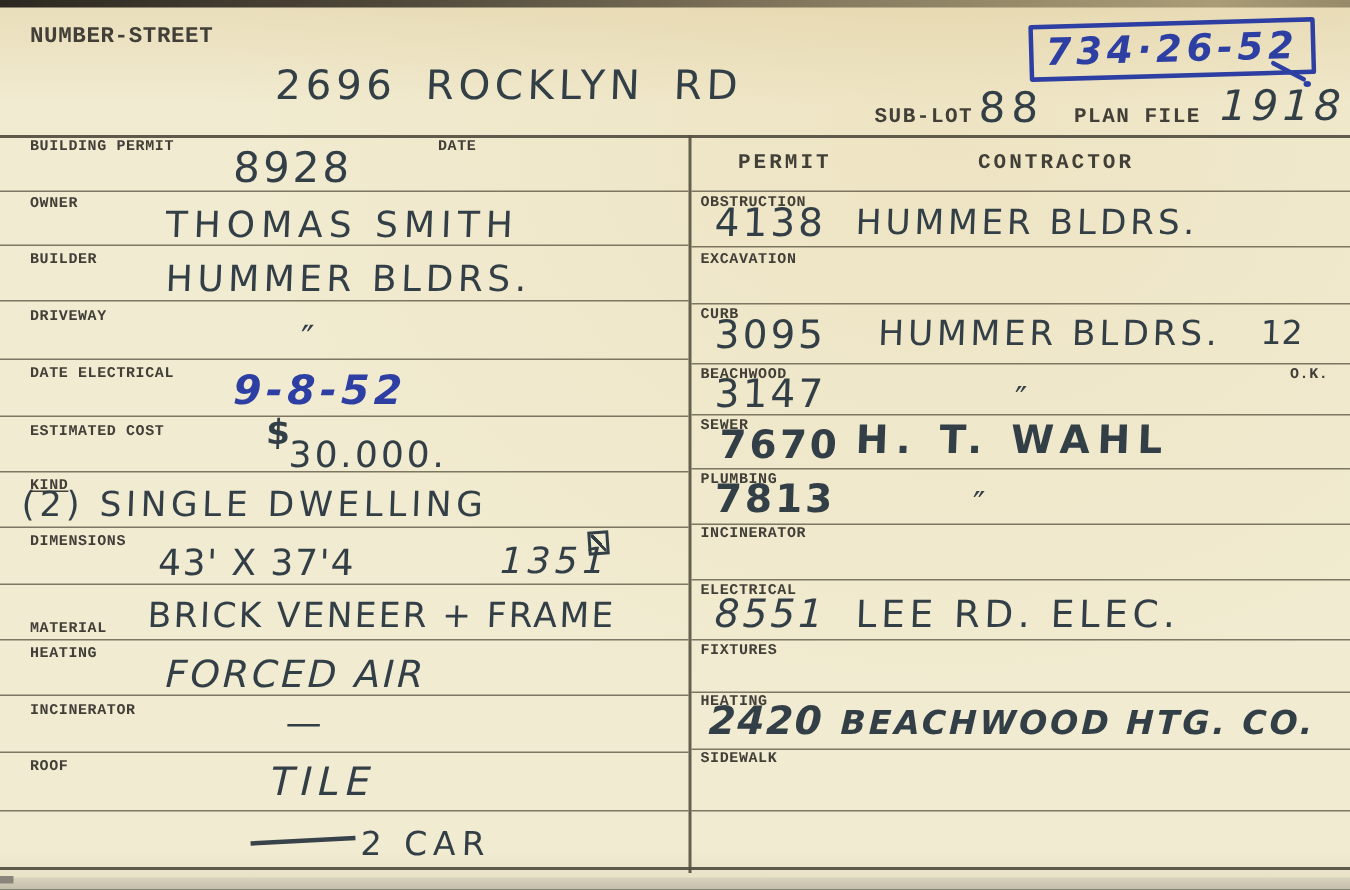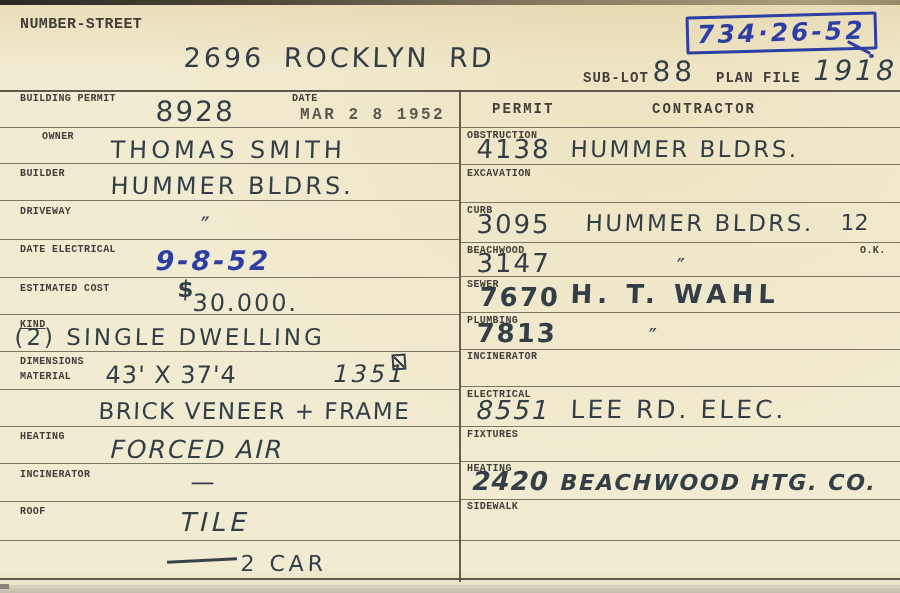--- a/index.html
+++ b/index.html
@@ -116,23 +116,22 @@
   <div class="tail-dot" style="left:869px; top:54px;"></div>
 
   <div class="abs typed" style="left:583px; top:70px; font-size:14px; letter-spacing:1px;">SUB-LOT</div>
   <div class="abs hw" style="left:652px; top:55px; font-size:28px; letter-spacing:4px;">88</div>
   <div class="abs typed" style="left:716px; top:70px; font-size:14px; letter-spacing:1px;">PLAN FILE</div>
   <div class="abs hw hw-slant" style="left:813px; top:54px; font-size:28px; letter-spacing:3px;">1918</div>
 
   <div class="abs typed" style="left:20px; top:93px;">BUILDING PERMIT</div>
   <div class="abs hw" style="left:155px; top:95px; font-size:28px; letter-spacing:2px;">8928</div>
   <div class="abs typed" style="left:292px; top:93px;">DATE</div>
-  <div class="abs stamp" style="left:300px; top:106px;">MAR 2 8 1952</div>
-
-  <div class="abs typed" style="left:20px; top:131px;margin-left:22px;">OWNER</div>
+
+  <div class="abs typed" style="left:20px; top:131px;">OWNER</div>
   <div class="abs hw" style="left:110px; top:136px; font-size:24px; letter-spacing:4px;">THOMAS SMITH</div>
 
   <div class="abs typed" style="left:20px; top:168px;">BUILDER</div>
   <div class="abs hw" style="left:110px; top:172px; font-size:24px; letter-spacing:3px;">HUMMER BLDRS.</div>
 
   <div class="abs typed" style="left:20px; top:206px;">DRIVEWAY</div>
   <div class="abs hw" style="left:200px; top:212px; font-size:24px;">″</div>
 
   <div class="abs typed" style="left:20px; top:244px;">DATE ELECTRICAL</div>
   <div class="abs hw hw-blue hw-slant" style="left:155px; top:245px; font-size:27px; letter-spacing:3px; font-weight:700;">9-8-52</div>
@@ -142,21 +141,21 @@
   <div class="abs hw" style="left:192px; top:289px; font-size:24px; letter-spacing:2px;">30.000.</div>
 
   <div class="abs typed" style="left:20px; top:319px;text-decoration:underline;">KIND</div>
   <div class="abs hw" style="left:14px; top:324px; font-size:23px; letter-spacing:3px;">(2) SINGLE DWELLING</div>
 
   <div class="abs typed" style="left:20px; top:356px;">DIMENSIONS</div>
   <div class="abs hw" style="left:105px; top:361px; font-size:24px; letter-spacing:1px;">43' X 37'4</div>
   <div class="abs hw hw-slant" style="left:333px; top:360px; font-size:24px; letter-spacing:3px;">1351</div>
   <span class="sq-icon" style="left:392px; top:354px;"></span>
 
-  <div class="abs typed" style="left:20px; top:371px;">MATERIAL</div>
+  <div class="abs typed" style="left:20px; top:414px;">MATERIAL</div>
   <div class="abs hw" style="left:98px; top:398px; font-size:23px; letter-spacing:1.5px;">BRICK VENEER + FRAME</div>
 
   <div class="abs typed" style="left:20px; top:431px;">HEATING</div>
   <div class="abs hw hw-slant" style="left:110px; top:435px; font-size:25px; letter-spacing:2px;">FORCED AIR</div>
 
   <div class="abs typed" style="left:20px; top:469px;">INCINERATOR</div>
   <div class="abs hw" style="left:190px; top:468px; font-size:24px;">—</div>
 
   <div class="abs typed" style="left:20px; top:506px;">ROOF</div>
   <div class="abs hw hw-slant" style="left:180px; top:507px; font-size:26px; letter-spacing:4px;">TILE</div>

